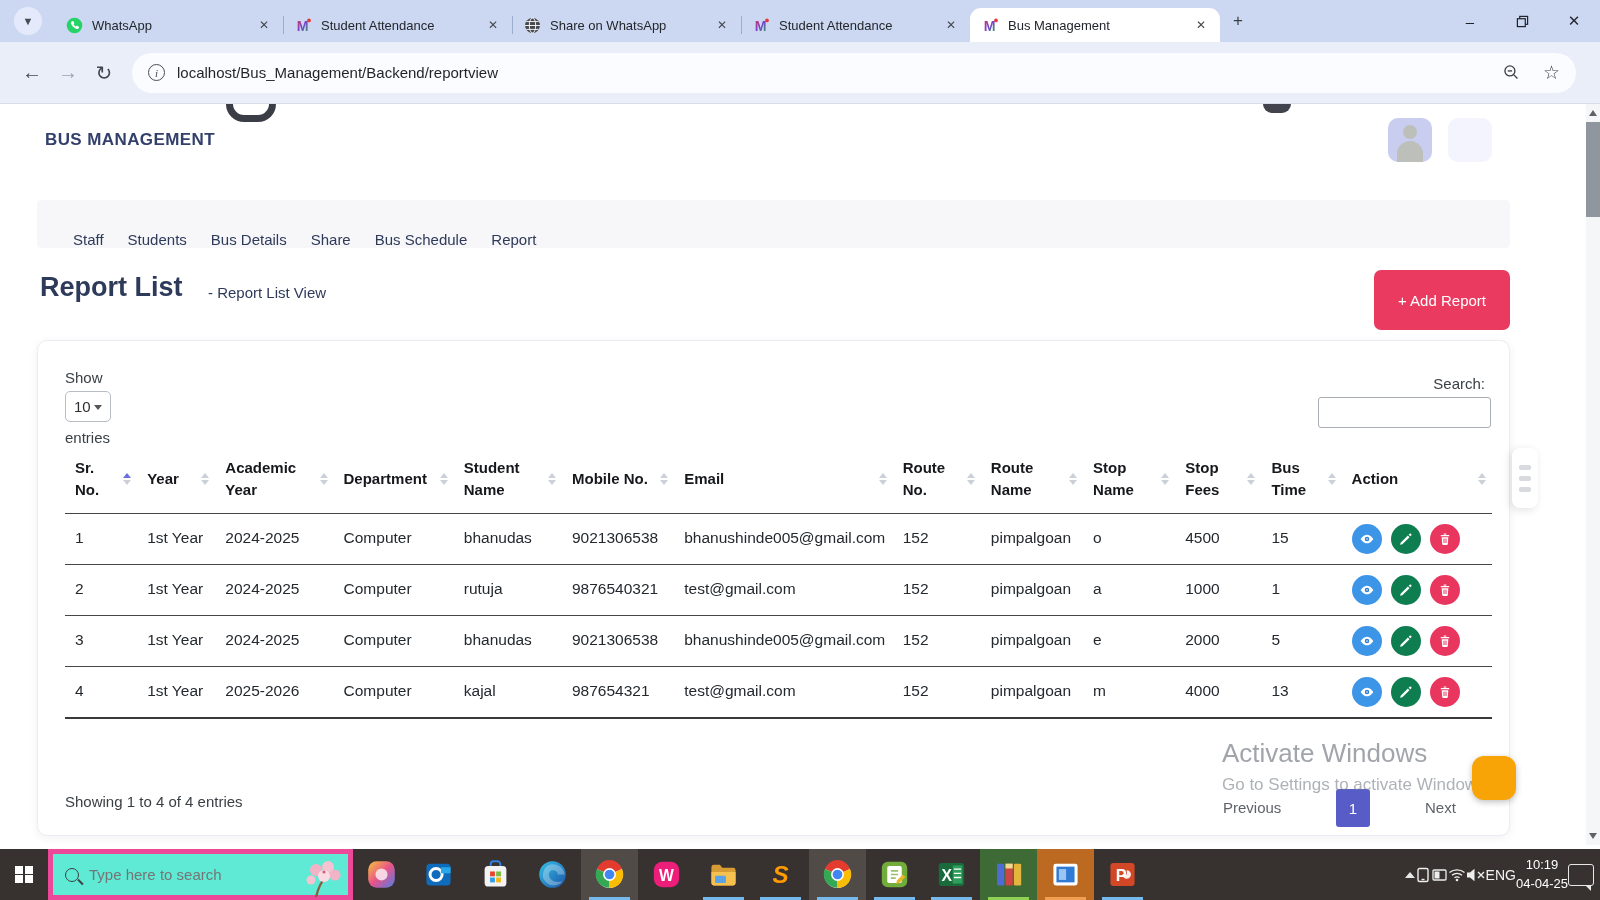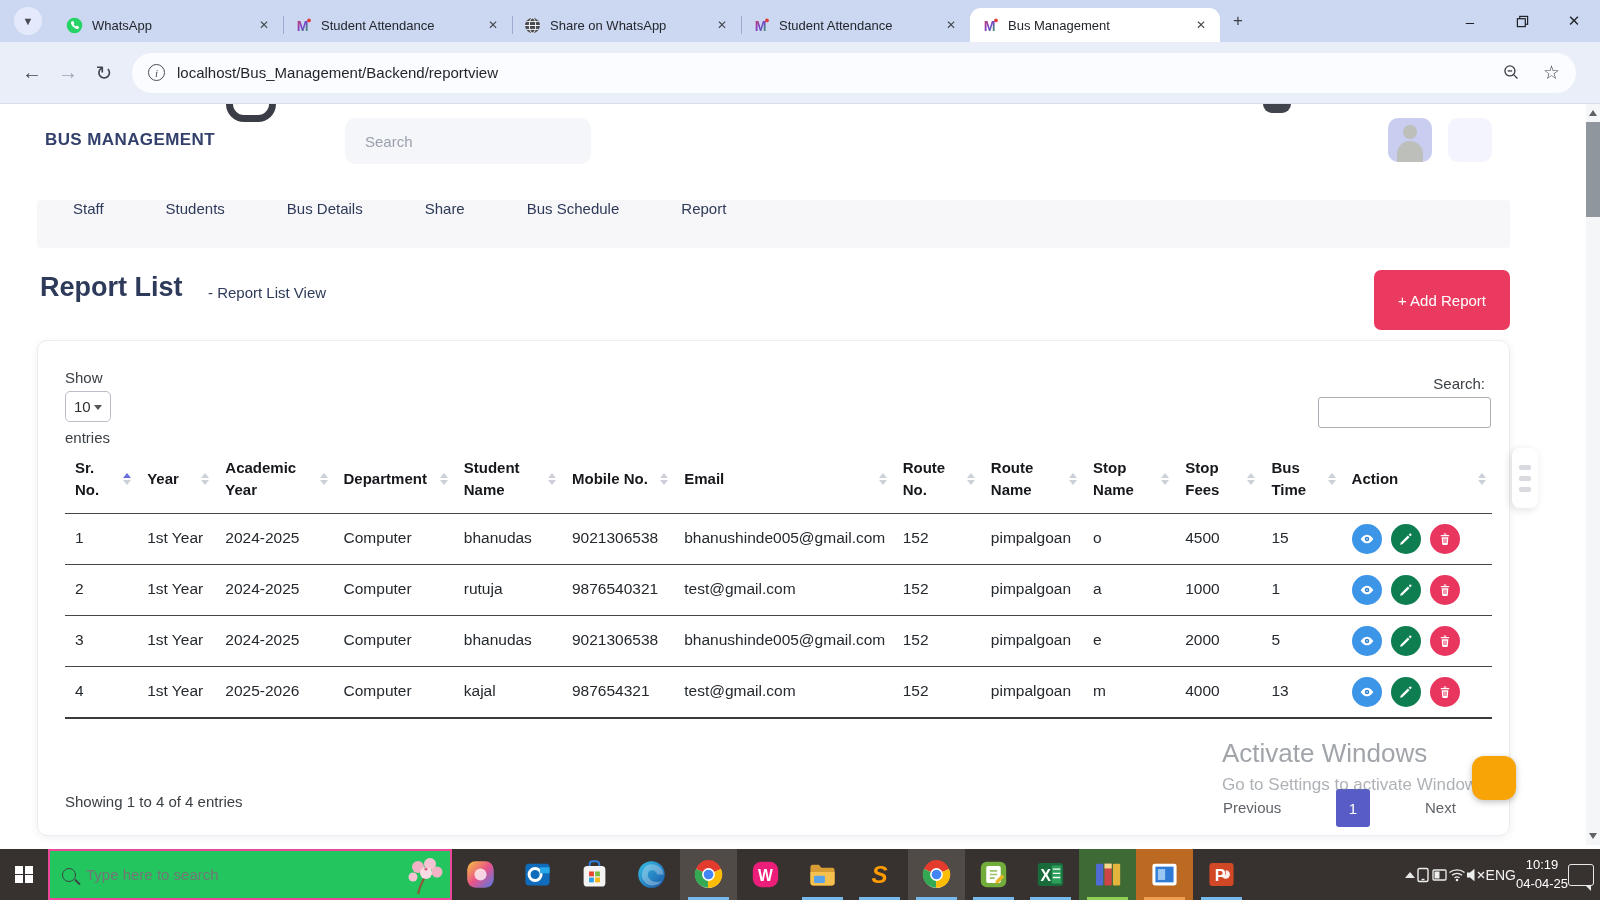--- a/index.html
+++ b/index.html
@@ -44,21 +44,21 @@
   .brand{position:absolute;left:45px;top:26px;font-size:17px;font-weight:bold;letter-spacing:.4px;color:#33406b}
   .hdr-search{position:absolute;left:345px;top:14px;width:246px;height:46px;border-radius:10px;background:#f5f6fa;border:none;padding:0 20px;font-size:15px;color:#333;font-family:"Liberation Sans",sans-serif}
   .hdr-search::placeholder{color:#9aa0ad}
   .avatar-box{position:absolute;left:1388px;top:14px;width:44px;height:44px;border-radius:10px;background:#c9cdf0;overflow:hidden}
   .avatar-box .head{position:absolute;left:15px;top:7px;width:14px;height:14px;border-radius:50%;background:#bcbfba}
   .avatar-box .torso{position:absolute;left:9px;top:23px;width:26px;height:21px;border-radius:13px 13px 0 0;background:#bcbfba}
   .ghost-box{position:absolute;left:1448px;top:14px;width:44px;height:44px;border-radius:10px;background:#f3f4fd}
   .artifact1{position:absolute;left:226px;top:0;width:50px;height:18px;border:7px solid #3a3d46;border-top:none;border-radius:0 0 30px 30px}
   .artifact2{position:absolute;left:1263px;top:0;width:28px;height:9px;background:#41444d;border-radius:0 0 14px 14px}
 
-  .navbar{position:absolute;left:37px;top:96px;width:1473px;height:48px;background:#f7f7f9;border-radius:4px;display:flex;align-items:flex-start;gap:62px;padding-left:36px}
+  .navbar{position:absolute;left:37px;top:96px;width:1473px;height:48px;background:#f7f7f9;border-radius:4px;display:flex;align-items:flex-end;gap:24px;padding-left:36px}
   .nav-item{font-size:15px;color:#2e3a59}
 
   .page-title{position:absolute;left:40px;top:168px;font-size:27px;font-weight:bold;color:#2e3a59}
   .page-subtitle{position:absolute;left:208px;top:180px;font-size:15px;color:#2e3a59}
   .add-btn{position:absolute;left:1374px;top:166px;width:136px;height:60px;border:none;border-radius:7px;background:#ea3a60;color:#fff;font-size:15px;font-family:"Liberation Sans",sans-serif}
 
   .panel{position:absolute;left:37px;top:236px;width:1473px;height:496px;background:#fff;border:1px solid #ececf2;border-radius:10px;box-shadow:0 2px 8px rgba(40,50,80,.07)}
   .show-label{position:absolute;left:27px;top:28px;font-size:15px;color:#3b4045}
   .len-select{position:absolute;left:27px;top:50px;width:46px;height:31px;border:1px solid #b9bec6;border-radius:5px;display:flex;align-items:center;padding-left:8px;gap:3px;font-size:15px;color:#2b2f34;background:#fff}
   .len-caret{width:0;height:0;border-left:4px solid transparent;border-right:4px solid transparent;border-top:5px solid #555;margin-top:2px}
@@ -104,21 +104,21 @@
   .wm2{font-size:17px;color:rgba(125,130,137,.62);margin-top:6px}
   .chat-fab{position:absolute;left:1472px;top:652px;width:44px;height:44px;border-radius:12px;background:#f9a406;border:none;box-shadow:0 2px 6px rgba(0,0,0,.25);z-index:6}
   .side-widget{position:absolute;left:1512px;top:344px;width:26px;height:60px;background:#fff;border-radius:8px;box-shadow:-2px 2px 8px rgba(0,0,0,.12);display:flex;flex-direction:column;align-items:center;justify-content:center;gap:6px;z-index:4}
   .side-widget i{width:12px;height:5px;border-radius:2px;background:#d8dae0}
 
   
   .taskbar{position:absolute;left:0;top:849px;width:1600px;height:51px;background:#37322f;display:flex;align-items:stretch;z-index:20;color:#fff}
   .start{width:48px;display:flex;align-items:center;justify-content:center}
   .win-logo{display:grid;grid-template-columns:8px 8px;grid-template-rows:8px 8px;gap:1.5px}
   .win-logo i{background:#fff}
-  .tb-search{width:404px;background:#22c55e;border:2px solid #ec4899;display:flex;align-items:center;padding:0 12px;gap:10px;position:relative}
+  .tb-search{width:305px;background:#5eead4;border:5px solid #ec4899;display:flex;align-items:center;padding:0 12px;gap:10px;position:relative}
   .tb-search .mag{width:14px;height:14px;border:1.8px solid #3f4246;border-radius:50%;position:relative;flex:0 0 auto}
   .tb-search .mag:after{content:"";position:absolute;left:11px;top:12px;width:7px;height:1.8px;background:#3f4246;transform:rotate(45deg)}
   .tb-search input{border:none;background:transparent;font-size:15px;color:#3f4246;flex:1;font-family:"Liberation Sans",sans-serif;outline:none}
   .blossom{position:absolute;right:6px;top:6px;width:40px;height:38px}
   .app-cell{width:57px;display:flex;align-items:center;justify-content:center;position:relative}
   .app-cell svg{width:29px;height:29px}
   .app-cell.hl-gray{background:#514b47}
   .app-cell.hl-green{background:#3e6b35}
   .app-cell.hl-orange{background:#bc6a22}
   .app-cell .uline{position:absolute;left:8px;right:8px;bottom:0;height:3px;background:#76b9ed}
@@ -365,21 +365,20 @@
         <span class="star">☆</span>
       </span>
     </div>
   </div>
 
   <div class="viewport">
     <div class="artifact1"></div>
     <div class="artifact2"></div>
 
     <div class="brand">BUS MANAGEMENT</div>
-    <input class="hdr-search" placeholder="Search" style="">
     <div class="avatar-box">
         <span class="head"></span>
         <span class="torso"></span>
       </div>
     <div class="ghost-box"></div>
 
     <div class="navbar" id="nav">
         <div class="nav-item">Staff</div>
         <div class="nav-item">Students</div>
         <div class="nav-item">Bus Details</div>

